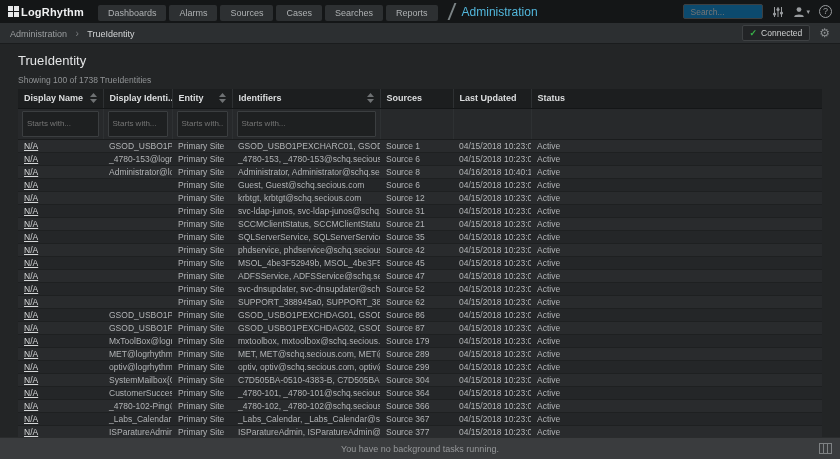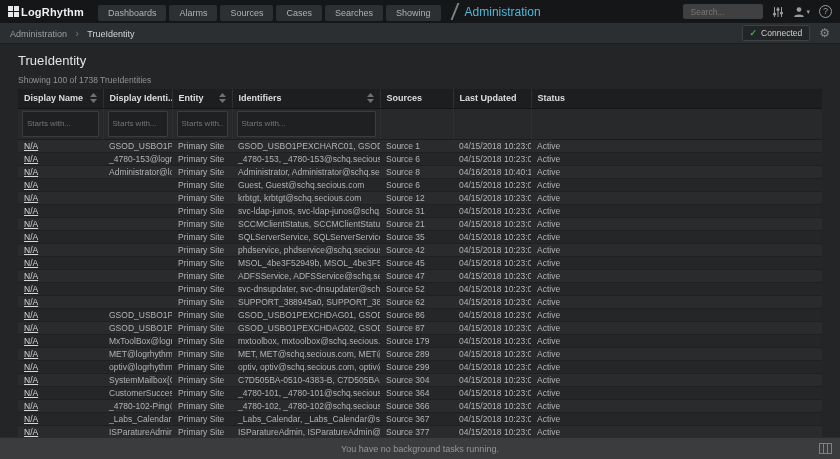--- a/index.html
+++ b/index.html
@@ -12,21 +12,21 @@
   .logo { display:flex; align-items:center; gap:2px; margin-right:14px; cursor:pointer; }
   .logo-icon { width:11px; height:11px; display:grid; grid-template-columns:1fr 1fr; grid-template-rows:1fr 1fr; gap:1px; }
   .logo-icon i { background:#e8e9ea; display:block; }
   .logo-text { color:#f0f1f2; font-size:11px; font-weight:bold; letter-spacing:.2px; }
   .nav-btn { background:#2d3032; border:0; color:#aeb1b3; font-family:"Liberation Sans",sans-serif; font-size:9px;
              padding:0 10px; margin-right:3px; border-radius:2px; cursor:pointer; height:16px; }
   .section { display:flex; align-items:center; margin-left:8px; }
   .slash { display:inline-block; width:2px; height:17px; background:#7c8486; transform:skewX(-22deg); margin:0 9px 0 2px; }
   .section-label { color:#52b7dc; font-size:12px; cursor:pointer; }
   .topbar-right { margin-left:auto; display:flex; align-items:center; gap:9px; }
-  .search { width:80px; height:15px; background:#404040; border:1px solid #3c3f41; border-radius:2px;
+  .search { width:80px; height:15px; background:#0c4a6e; border:1px solid #3c3f41; border-radius:2px;
             color:#9a9da0; font-family:"Liberation Sans",sans-serif; font-size:8.5px; padding:0 6px; }
   .tb-icon { color:#9a9da0; display:flex; align-items:center; cursor:pointer; }
   .tb-icon svg { display:block; }
   .caret { font-size:7px; color:#9a9da0; margin-left:1px; }
   .help-circle { width:13px; height:13px; border:1px solid #9a9da0; border-radius:50%; color:#9a9da0;
                  font-size:9px; line-height:11px; text-align:center; }
 
   
   .crumbbar { height:21px; background:#2c2f31; display:flex; align-items:center; padding:0 10px;
               font-size:9px; flex:0 0 auto; border-bottom:1px solid #1a1c1d; }
@@ -76,21 +76,21 @@
   <header class="topbar">
     <div class="logo">
       <span class="logo-icon">
           <i></i>
           <i></i>
           <i></i>
           <i></i>
         </span>
       <span class="logo-text">LogRhythm</span>
     </div>
-    <nav class="nav"><button class="nav-btn">Dashboards</button><button class="nav-btn">Alarms</button><button class="nav-btn">Sources</button><button class="nav-btn">Cases</button><button class="nav-btn">Searches</button><button class="nav-btn">Showing</button></nav>
+    <nav class="nav"><button class="nav-btn">Dashboards</button><button class="nav-btn">Alarms</button><button class="nav-btn">Sources</button><button class="nav-btn">Cases</button><button class="nav-btn">Searches</button><button class="nav-btn">Reports</button></nav>
     <div class="section">
       <span class="slash"></span>
       <span class="section-label">Administration</span>
     </div>
     <div class="topbar-right">
       <input class="search" type="text" placeholder="Search..." style="">
       <span class="tb-icon">
         <svg width="12" height="12" viewBox="0 0 12 12">
           <line x1="2.5" y1="1" x2="2.5" y2="11" stroke="#9a9da0" stroke-width="1"></line>
           <line x1="6" y1="1" x2="6" y2="11" stroke="#9a9da0" stroke-width="1"></line>

